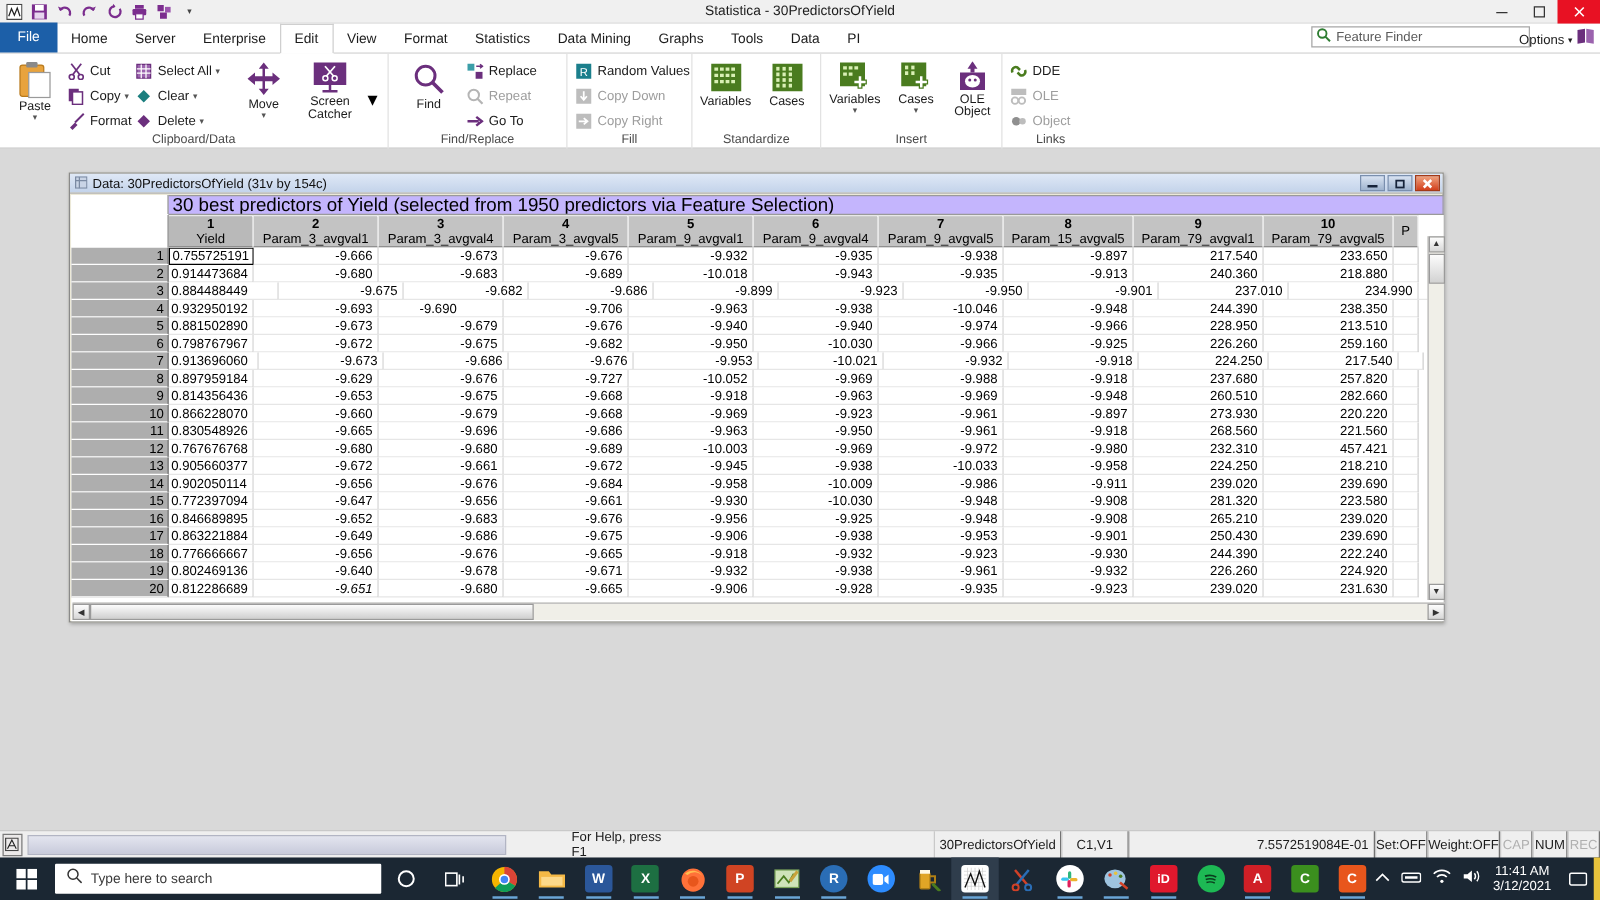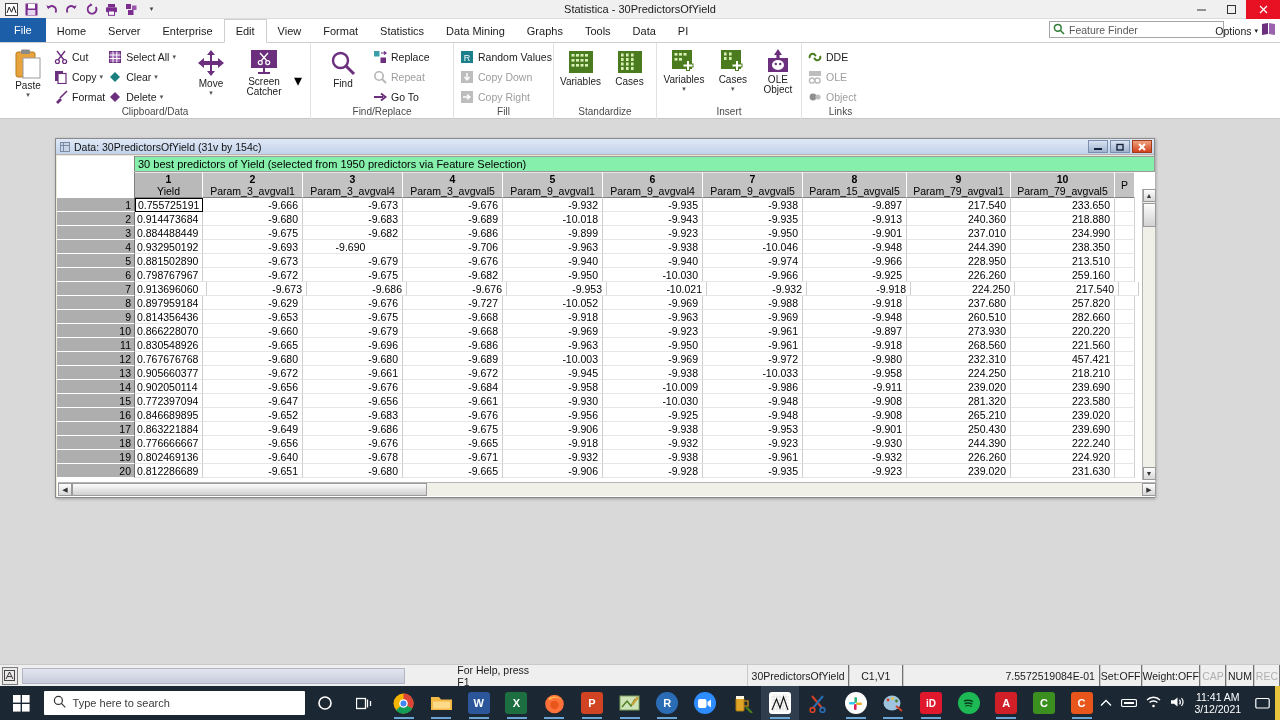--- a/index.html
+++ b/index.html
@@ -100,22 +100,22 @@
     display:flex; align-items:center; justify-content:center;
     font-size:8px; color:#16233a;
   }
   .dw-btn.close { background:linear-gradient(#f0a37f,#d2401d); border-color:#a23a18; color:#fff; }
 
   .sheet { position:absolute; top:17px; left:1px; width:1098px; height:341px; background:#fff; }
 
   .caption-row { display:flex; height:16px; }
   .caption-corner { width:78px; background:#fff; border-right:1px solid #808080; border-bottom:1px solid #fff;}
   .caption-cell {
-    flex:1; background:#86efac; border:1px solid #9a9a9a; border-left:0;
-    font-size:11px; color:#000; padding-left:3px; display:flex; align-items:center;
+    flex:1; background:#c4b5fd; border:1px solid #9a9a9a; border-left:0;
+    font-size:15px; color:#000; padding-left:3px; display:flex; align-items:center;
     overflow:hidden; white-space:nowrap;
   }
   .hdr-row { display:flex; height:26px; }
   .hdr-corner { width:78px; background:#fff; border-right:1px solid #808080; }
   .hdr-cells { flex:1; display:flex; overflow:hidden; }
   .hcell {
     background:#c3c3c3; border-right:1px solid #fff; border-bottom:1px solid #808080;
     border-top:1px solid #e8e8e8;
     display:flex; flex-direction:column; align-items:center; justify-content:center;
     font-size:10.5px; color:#000; overflow:hidden;
@@ -772,21 +772,21 @@
               <div class="dcell" style="width: 100px;">-9.689</div>
               <div class="dcell" style="width: 100px;">-10.018</div>
               <div class="dcell" style="width: 100px;">-9.943</div>
               <div class="dcell" style="width: 100px;">-9.935</div>
               <div class="dcell" style="width: 104px;">-9.913</div>
               <div class="dcell" style="width: 104px;">240.360</div>
               <div class="dcell" style="width: 104px;">218.880</div>
               <div class="dcell" style="width: 20px;"></div>
             </div>
             <div class="drow">
-              <div class="dcell yield" style="width: 68px;">0.884488449</div>
+              <div class="dcell yield" style="width: 88px;">0.884488449</div>
               <div class="dcell" style="width: 100px;">-9.675</div>
               <div class="dcell" style="width: 100px;">-9.682</div>
               <div class="dcell" style="width: 100px;">-9.686</div>
               <div class="dcell" style="width: 100px;">-9.899</div>
               <div class="dcell" style="width: 100px;">-9.923</div>
               <div class="dcell" style="width: 100px;">-9.950</div>
               <div class="dcell" style="width: 104px;">-9.901</div>
               <div class="dcell" style="width: 104px;">237.010</div>
               <div class="dcell" style="width: 104px;">234.990</div>
               <div class="dcell" style="width: 20px;"></div>
@@ -994,21 +994,21 @@
               <div class="dcell" style="width: 100px;">-9.932</div>
               <div class="dcell" style="width: 100px;">-9.938</div>
               <div class="dcell" style="width: 100px;">-9.961</div>
               <div class="dcell" style="width: 104px;">-9.932</div>
               <div class="dcell" style="width: 104px;">226.260</div>
               <div class="dcell" style="width: 104px;">224.920</div>
               <div class="dcell" style="width: 20px;"></div>
             </div>
             <div class="drow">
               <div class="dcell yield" style="width: 68px;">0.812286689</div>
-              <div class="dcell" style="width: 100px;">-9.651</div>
+              <div class="dcell" style="width: 100px; font-style: italic;">-9.651</div>
               <div class="dcell" style="width: 100px;">-9.680</div>
               <div class="dcell" style="width: 100px;">-9.665</div>
               <div class="dcell" style="width: 100px;">-9.906</div>
               <div class="dcell" style="width: 100px;">-9.928</div>
               <div class="dcell" style="width: 100px;">-9.935</div>
               <div class="dcell" style="width: 104px;">-9.923</div>
               <div class="dcell" style="width: 104px;">239.020</div>
               <div class="dcell" style="width: 104px;">231.630</div>
               <div class="dcell" style="width: 20px;"></div>
             </div>

